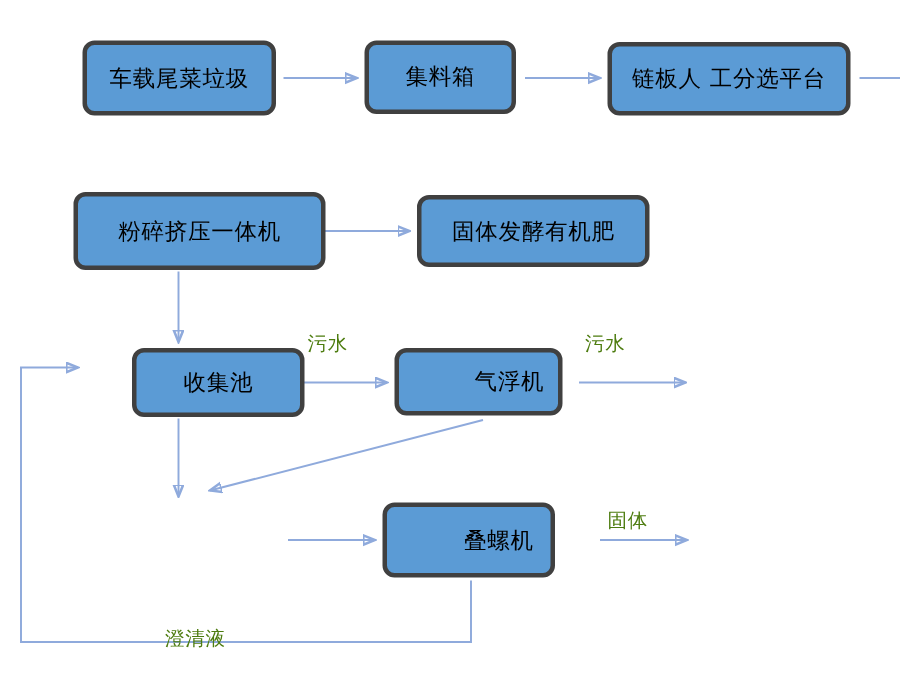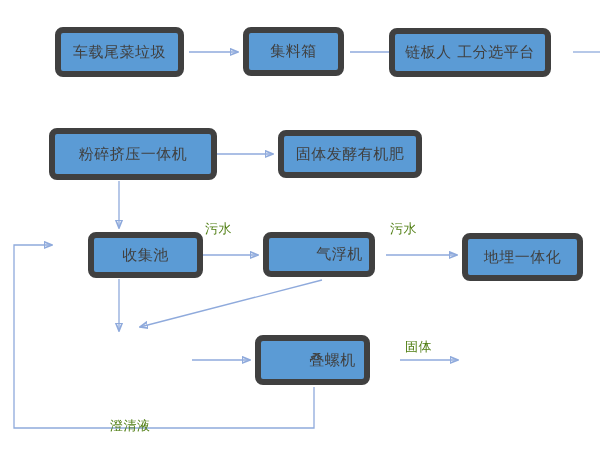--- a/index.html
+++ b/index.html
@@ -12,26 +12,26 @@
     width: 600px;
     height: 450px;
     background: #ffffff;
     overflow: hidden;
     font-family: "DejaVu Sans", "Liberation Sans", sans-serif;
   }
   .node {
     position: absolute;
     box-sizing: border-box;
     background: #5B9BD5;
-    border: 6px solid #404040;
+    border: 3px solid #404040;
     border-radius: 8px;
     display: flex;
     align-items: center;
     justify-content: center;
-    color: #404040;
+    color: #000000;
     font-size: 15px;
     line-height: 1.1;
     text-align: center;
     white-space: nowrap;
     letter-spacing: 0.5px;
   }
   .edge-label {
     position: absolute;
     color: #4d7c0f;
     font-size: 13px;
@@ -88,43 +88,40 @@
   </svg>
 
   <div class="node" style="left:55px; top:27px; width:129px; height:50px;">
     <span>车载尾菜垃圾</span>
   </div>
 
   <div class="node" style="left:243px; top:27px; width:101px; height:49px;">
     <span>集料箱</span>
   </div>
 
-  <div class="node" style="left:389px; top:28px; width:162px; height:49px;">
+  <div class="node" style="left:405px; top:28px; width:162px; height:49px;">
     <span>链板人 工分选平台</span>
   </div>
 
   <div class="node" style="left:49px; top:128px; width:168px; height:52px;">
     <span>粉碎挤压一体机</span>
   </div>
 
-  <div class="node" style="left:278px; top:130px; width:144px; height:48px;">
+  <div class="node" style="left:278px; top:130px; width:155px; height:48px;">
     <span>固体发酵有机肥</span>
   </div>
 
   <div class="node" style="left:60px; top:232px; width:115px; height:46px;margin-left:28px;">
     <span>收集池</span>
   </div>
 
   <div class="node" style="left:263px; top:232px; width:112px; height:45px;padding-left:41px;">
     <span>气浮机</span>
   </div>
 
-  <div class="node" style="left:462px; top:233px; width:121px; height:48px;">
-    <span>地埋一体化</span>
-  </div>
 
 
   <div class="node" style="left:255px; top:335px; width:115px; height:50px;padding-left:40px;">
     <span>叠螺机</span>
   </div>
 
 
   <div class="edge-label" style="left:205px; top:220px;">污水</div>
 
   <div class="edge-label" style="left:390px; top:220px;">污水</div>

